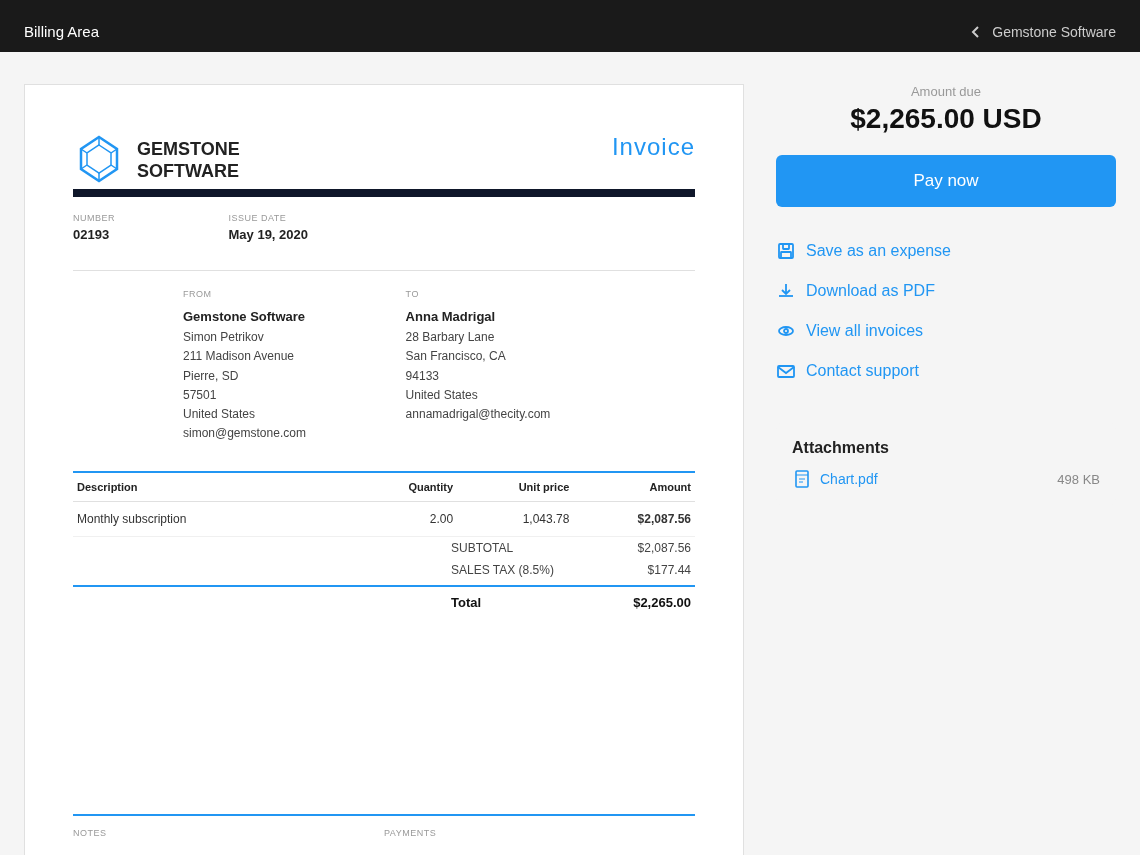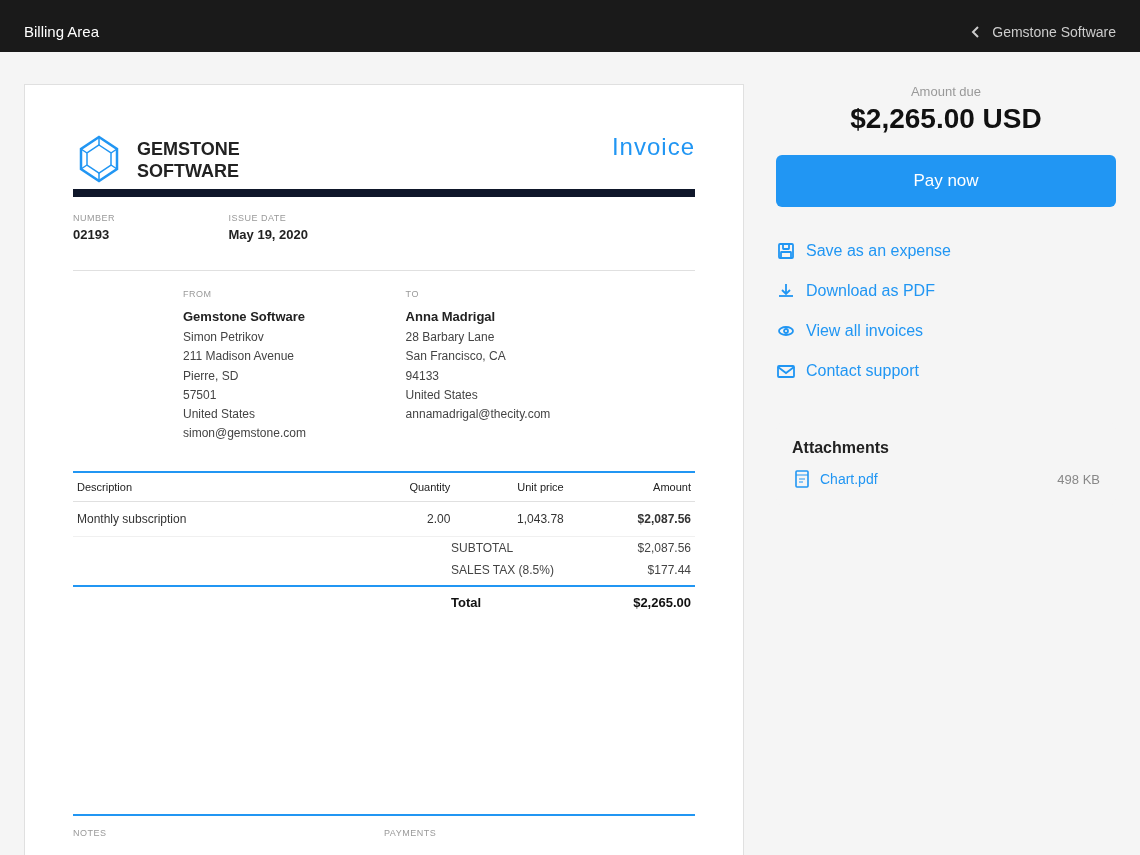--- a/index.html
+++ b/index.html
@@ -76,21 +76,21 @@
 
     
     .invoice-table {
       width: 100%;
       border-collapse: collapse;
       margin-bottom: 0;
     }
     .invoice-table th {
       text-align: left;
       font-size: 11px;
-      font-weight: 400;
+      font-weight: 700;
       color: #222;
       border-top: 2px solid #2196F3;
       border-bottom: 1px solid #e0e0e0;
       padding: 8px 4px;
     }
     .invoice-table th.right { text-align: right; }
     .invoice-table td {
       padding: 10px 4px;
       font-size: 12px;
       color: #333;

